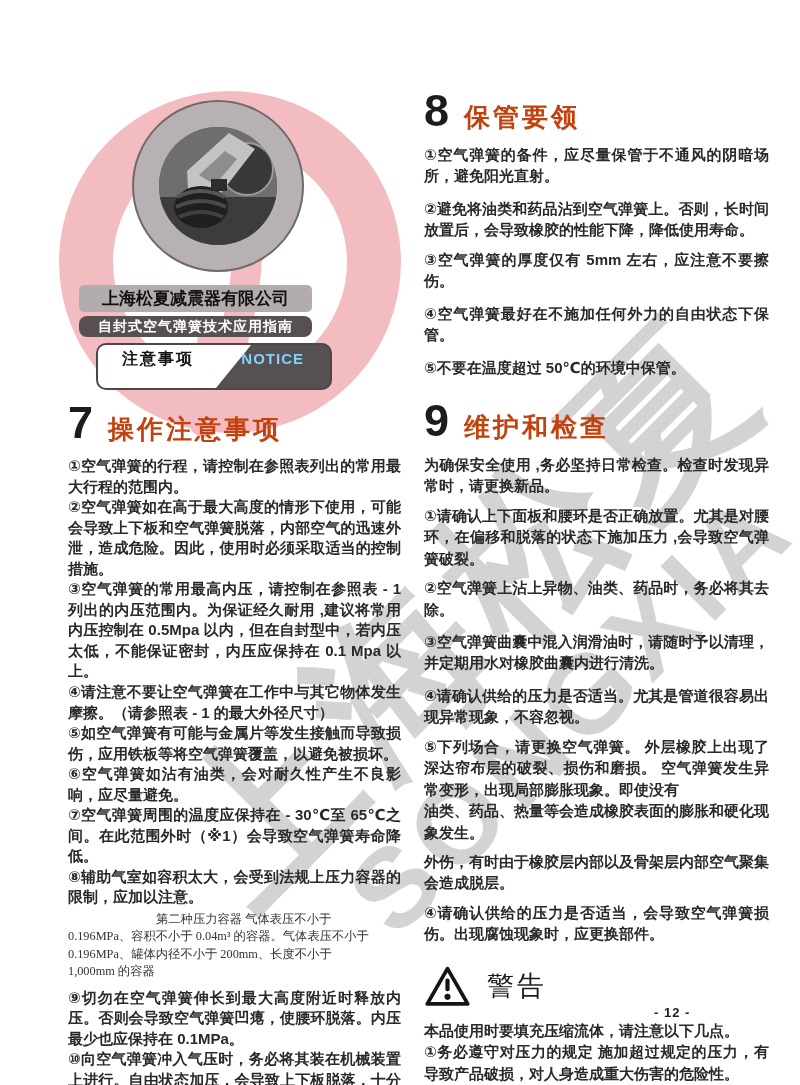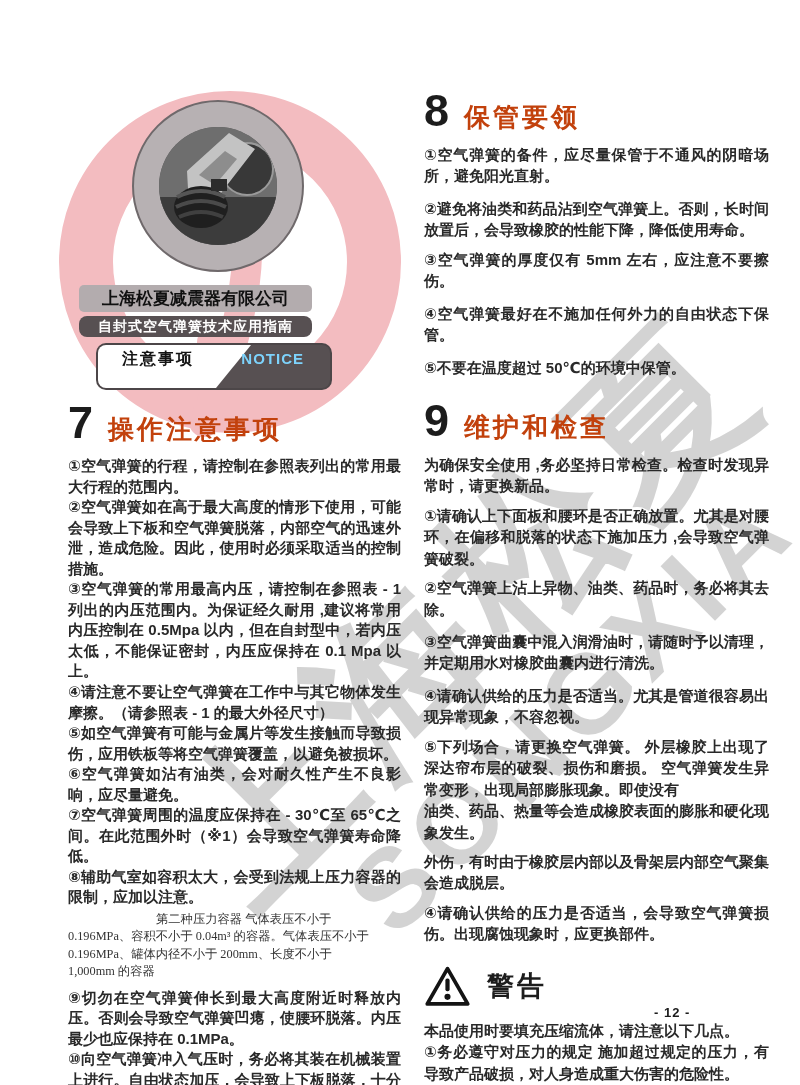--- a/index.html
+++ b/index.html
@@ -56,21 +56,21 @@
   .gap-s{margin-bottom:8px;}
   .gap-m{margin-bottom:11px;}
   .loose{line-height:1.62;}
   .xloose{line-height:1.66;}
   
   .note{font-family:"Liberation Serif","DejaVu Serif",serif;font-size:12.3px;font-weight:normal;
         color:#333;line-height:1.42;margin:3px 0 7px 0;}
   .note .indent{margin-left:88px;}
   
   .warn-head{display:flex;align-items:center;gap:16px;margin:20px 0 12px 0;}
-  .warn-title{font-size:27px;font-weight:bold;letter-spacing:3px;color:#1c1c1c;}
+  .warn-title{font-size:27px;font-weight:normal;letter-spacing:3px;color:#1c1c1c;}
   .page-number{position:absolute;top:1005px;left:654px;z-index:1;font-size:13px;font-weight:bold;color:#1c1c1c;letter-spacing:1px;}
 </style>
 </head>
 <body>
 
 <div class="page">
 
   <div class="gray-watermark">
     <span class="wm-cn">上海松夏</span>
     <span class="wm-en">SONGXIA</span>

